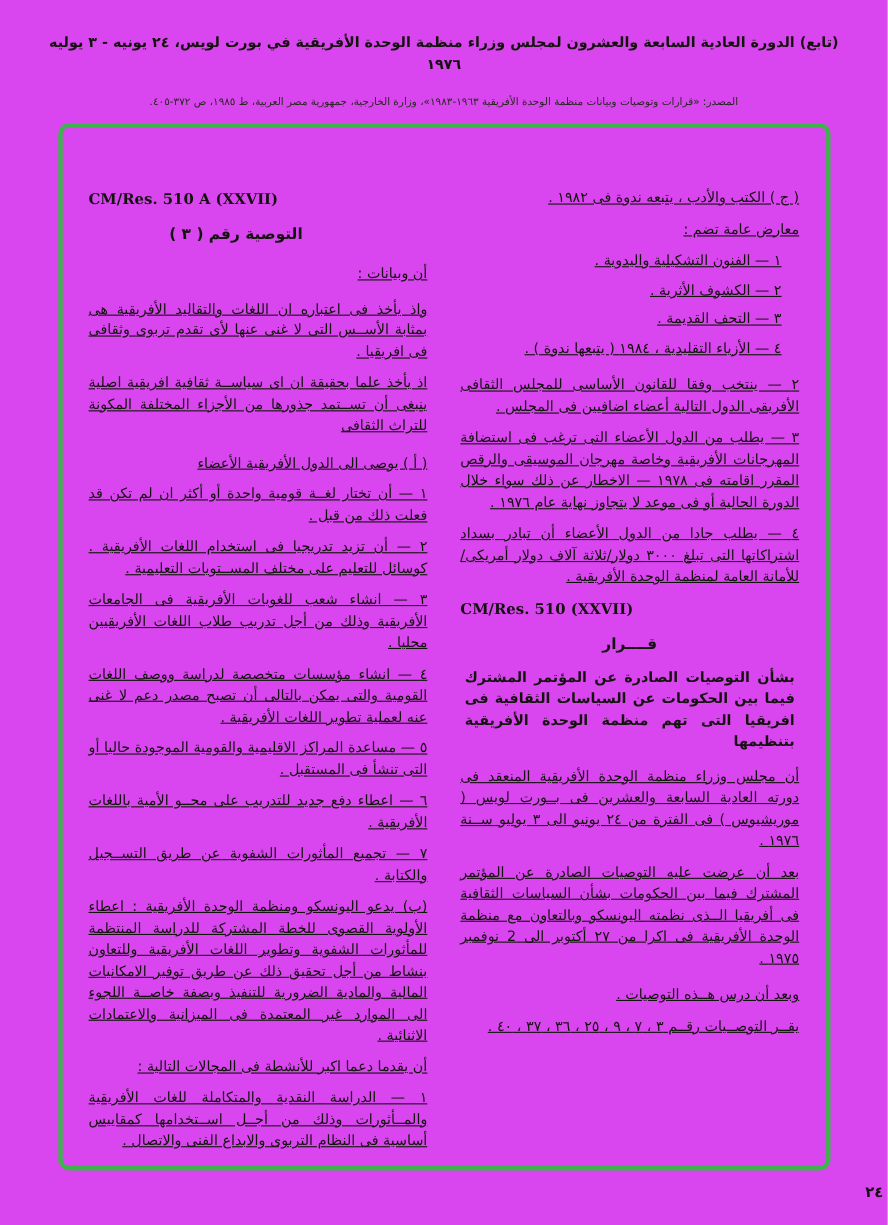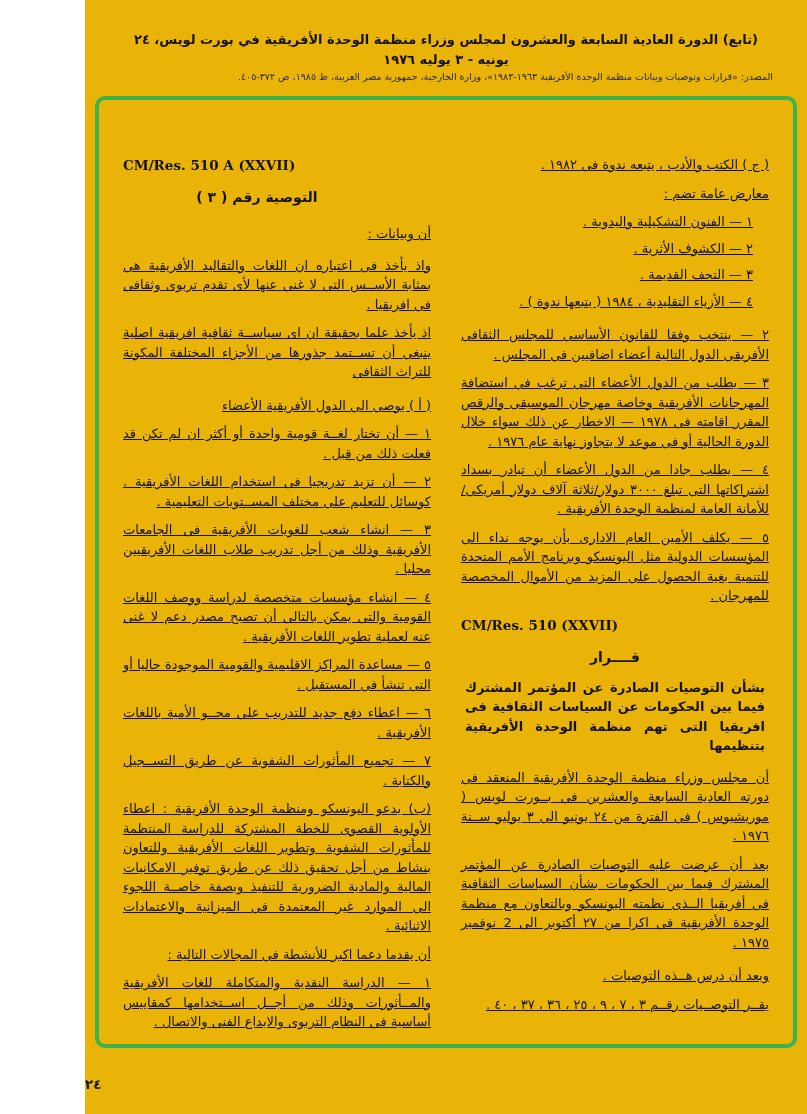--- a/index.html
+++ b/index.html
@@ -4,36 +4,36 @@
 <style>
   html, body { margin:0; padding:0; }
   body{
     width:807px; height:1114px;
     background:#ffffff;
     font-family:"DejaVu Sans", sans-serif;
     color:#151310;
   }
   .page{
     position:relative;
-    width:722px; height:1114px;
-    background:#eab308;
+    width:807px; height:1114px;
+    background:#d946ef;
     direction:rtl;
     overflow:hidden;
   }
   .header{ padding:30px 34px 0 34px; }
   .header-title{
     font-weight:bold;
     font-size:13px;
     text-align:center;
     line-height:1.5;
   }
   .header-source{
     font-size:9.5px;
-    margin-top:2px;
-    text-align:right;
+    margin-top:18px;
+    text-align:center;
     color:#2a2824;
   }
   .frame{
     box-sizing:border-box;
     margin:14px auto 0 auto;
     width:702px; height:952px;
     border:4px solid #3cb44b;
     border-radius:10px;
     padding:30px 24px 18px 24px;
     overflow:hidden;
@@ -77,22 +77,22 @@
   }
   .res-subject{
     font-weight:bold;
     text-align:justify;
     padding:0 4px;
     margin:0 0 12px 0;
   }
   .intro-line{ margin:0 0 12px 0; }
   .page-number{
     position:absolute;
-    bottom:22px; left:0; right:15px;
-    text-align:left;
+    bottom:22px; left:0; right:4px;
+    text-align:right;
     font-size:13.5px;
     font-weight:bold;
   }
 </style>
 </head>
 <body>
 
 <div class="page">
 
   <div class="header">
@@ -106,21 +106,20 @@
       <div class="col">
         <p class="para">( ج ) الكتب والأدب ، يتبعه ندوة فى ١٩٨٢ .</p>
         <p class="para">معارض عامة تضم :</p>
         <p class="para sub">١ — الفنون التشكيلية واليدوية .</p>
         <p class="para sub">٢ — الكشوف الأثرية .</p>
         <p class="para sub">٣ — التحف القديمة .</p>
         <p class="para sub">٤ — الأزياء التقليدية ، ١٩٨٤ ( يتبعها ندوة ) .</p>
         <p class="para mt-md">٢ — ينتخب وفقا للقانون الأساسى للمجلس الثقافى الأفريقى الدول التالية أعضاء اضافيين فى المجلس .</p>
         <p class="para">٣ — يطلب من الدول الأعضاء التى ترغب فى استضافة المهرجانات الأفريقية وخاصة مهرجان الموسيقى والرقص المقرر اقامته فى ١٩٧٨ — الاخطار عن ذلك سواء خلال الدورة الحالية أو فى موعد لا يتجاوز نهاية عام ١٩٧٦ .</p>
         <p class="para">٤ — يطلب جادا من الدول الأعضاء أن تبادر بسداد اشتراكاتها التى تبلغ ٣٠٠٠ دولار/ثلاثة آلاف دولار أمريكى/للأمانة العامة لمنظمة الوحدة الأفريقية .</p>
-        <p class="para">٥ — يكلف الأمين العام الادارى بأن يوجه نداء الى المؤسسات الدولية مثل اليونسكو وبرنامج الأمم المتحدة للتنمية بغية الحصول على المزيد من الأموال المخصصة للمهرجان .</p>
         <div class="doc-ref mt-lg">CM/Res. 510 (XXVII)</div>
         <div class="res-title">قــــرار</div>
         <p class="res-subject">بشأن التوصيات الصادرة عن المؤتمر المشترك فيما بين الحكومات عن السياسات الثقافية فى افريقيا التى تهم منظمة الوحدة الأفريقية بتنظيمها</p>
         <p class="para">أن مجلس وزراء منظمة الوحدة الأفريقية المنعقد فى دورته العادية السابعة والعشرين فى بــورت لويس ( موريشيوس ) فى الفترة من ٢٤ يونيو الى ٣ يوليو ســنة ١٩٧٦ .</p>
         <p class="para">بعد أن عرضت عليه التوصيات الصادرة عن المؤتمر المشترك فيما بين الحكومات بشأن السياسات الثقافية فى أفريقيا الــذى نظمته اليونسكو وبالتعاون مع منظمة الوحدة الأفريقية فى اكرا من ٢٧ أكتوبر الى 2 نوفمبر ١٩٧٥ .</p>
         <p class="para mt-md">وبعد أن درس هــذه التوصيات .</p>
         <p class="para">يقــر التوصــيات رقــم ٣ ، ٧ ، ٩ ، ٢٥ ، ٣٦ ، ٣٧ ، ٤٠ .</p>
       </div>
 
       <div class="col">

